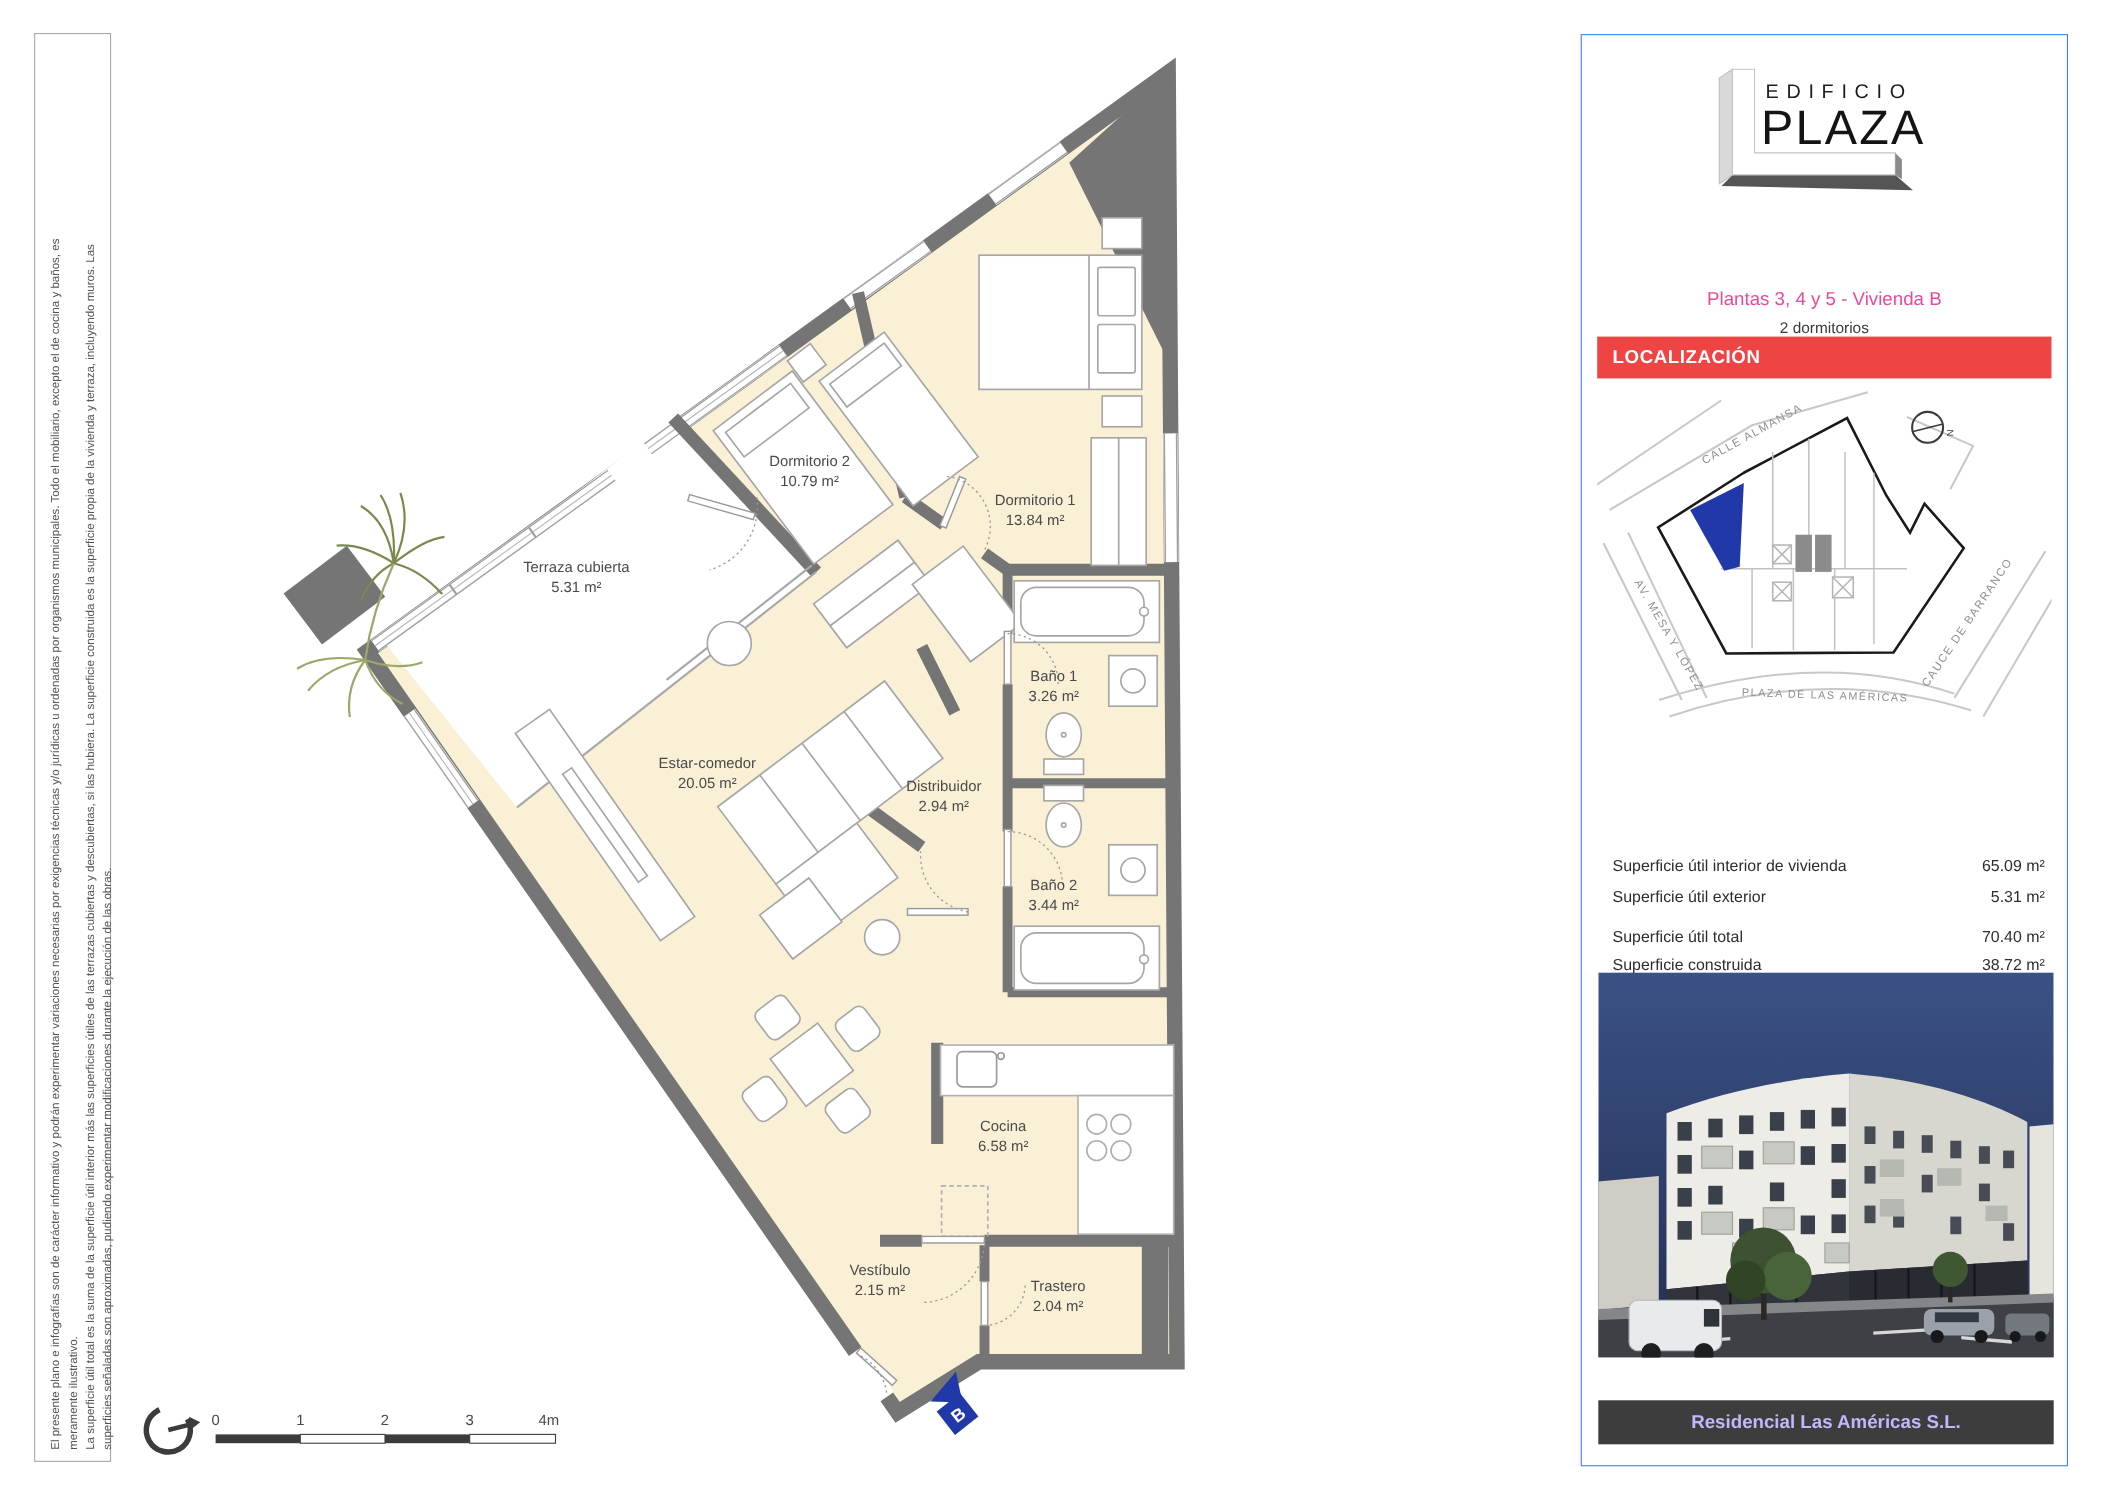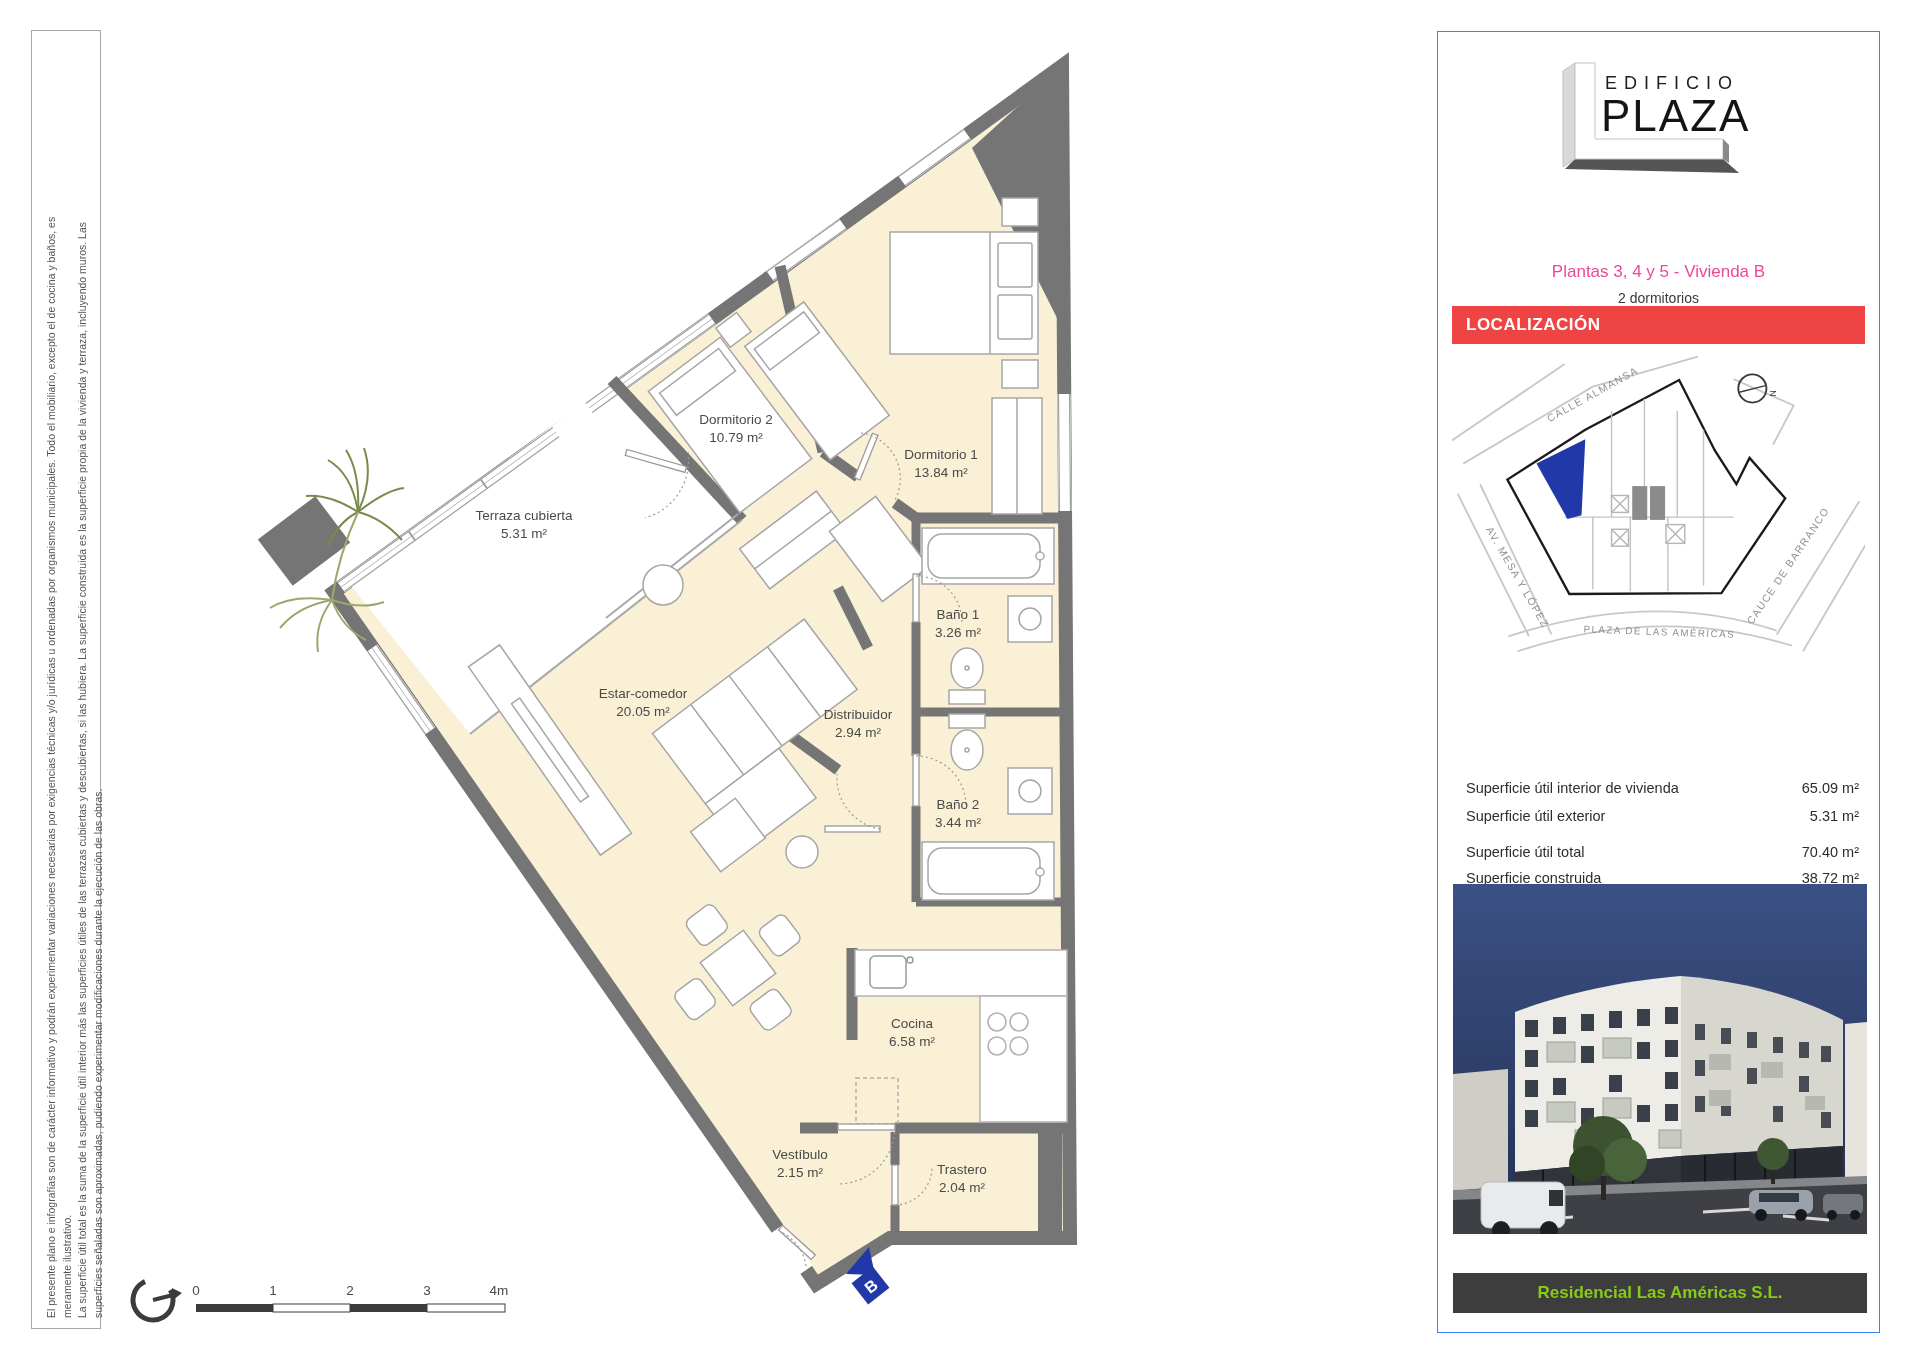--- a/index.html
+++ b/index.html
@@ -36,21 +36,21 @@
   #map-wrap { left:14px; top:318px; width:413px; height:306px; }
   #map-wrap text { font-family:"Liberation Sans", sans-serif; }
   #sup-bar { top:664px; }
   #sup-rows { left:14px; top:720px; width:413px;margin-top:28px; }
   .sup-row { position:relative; height:22px; font-size:14.5px; color:#2d2d2d; }
   .sup-row .lbl { position:absolute; left:14px; top:0; }
   .sup-row .val { position:absolute; right:6px; top:0; }
   .mb8 { margin-bottom:6px; } .mb14 { margin-bottom:14px; } .mb6 { margin-bottom:4px; }
   #photo-wrap { left:15px; top:852px; width:414px; height:350px; }
   #panel-footer {
-    left:15px; top:1241px; width:414px; height:40px; background:#3d3d3d; color:#84cc16;
+    left:15px; top:1241px; width:414px; height:40px; background:#3d3d3d; color:#c4b5fd;
     font-size:17px; font-weight:bold; text-align:center; line-height:40px;
   }
 </style>
 </head>
 <body>
 
 <div class="abs" id="disclaimer-box"></div>
 <div class="abs" id="disclaimer-rot">
   <div>El presente plano e infografías son de carácter informativo y podrán experimentar variaciones necesarias por exigencias técnicas y/o jurídicas u ordenadas por organismos municipales. Todo el mobiliario, excepto el de cocina y baños, es</div>
   <div>meramente ilustrativo.</div>

